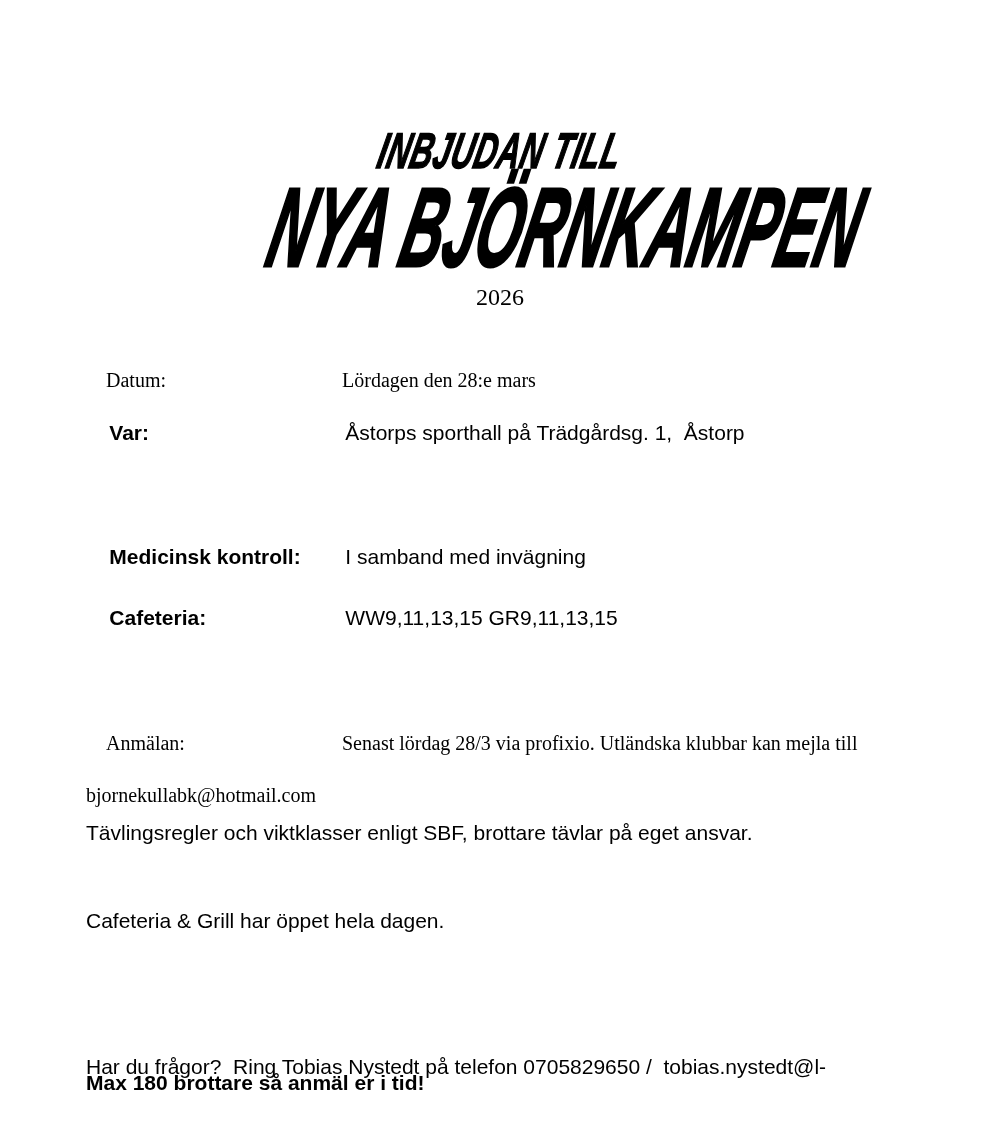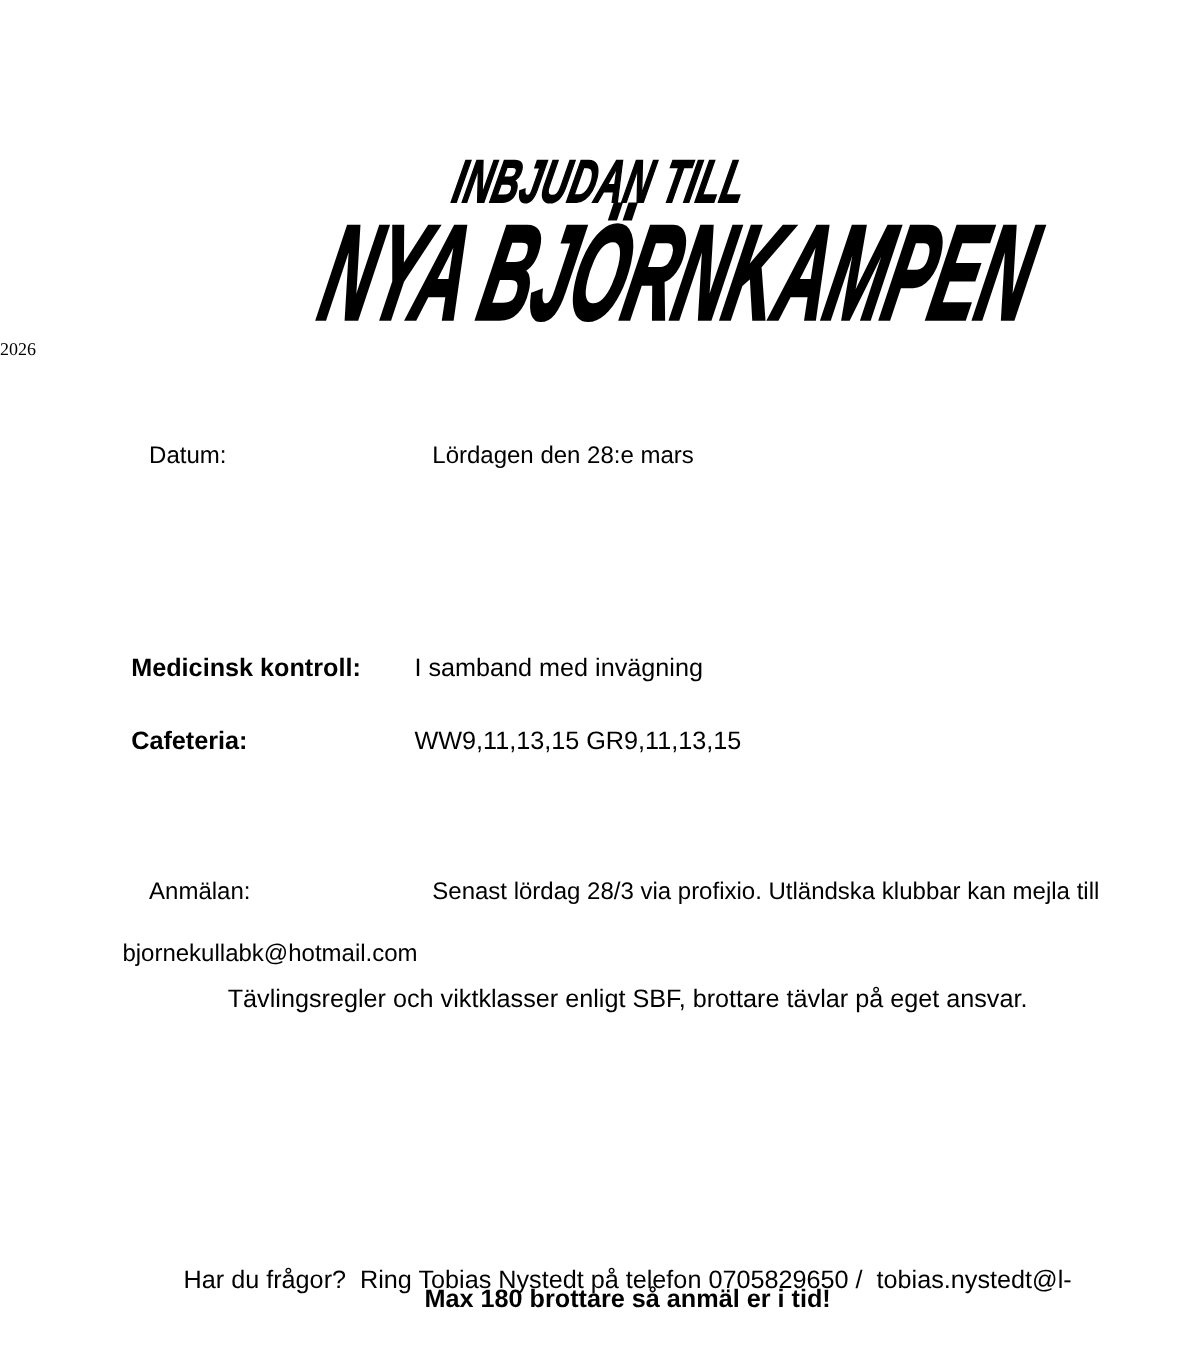--- a/index.html
+++ b/index.html
@@ -54,23 +54,23 @@
     white-space: nowrap;
     transform: skewX(-13deg) scaleX(0.52);
     transform-origin: center;
     -webkit-text-stroke: 3px #000000;
   }
   .year {
     position: absolute;
     top: 284px;
     left: 0;
     width: 100%;
-    text-align: left;
+    text-align: center;
     font-family: "Liberation Serif", serif;
-    font-size: 15px;
+    font-size: 24px;
   }
 
   
   .detail-row {
     position: absolute;
     left: 86px;
     width: 870px;
     white-space: pre-wrap;
   }
   .detail-row .lbl {
@@ -80,42 +80,40 @@
   }
   .detail-row.sans {
     font-family: "Liberation Sans", sans-serif;
     font-size: 21px;
     line-height: 24px;
   }
   .detail-row.sans .lbl {
     font-weight: 700;
   }
   .detail-row.serif {
-    font-family: Liberation Sans, sans-serif;
+    font-family: Liberation Serif, serif;
     font-size: 20px;
     line-height: 26px;
-    margin-left: 16px;
   }
   .detail-row .val {
     white-space: pre-wrap;
   }
   .detail-row .overflow-line {
     white-space: pre-wrap;
   }
 
   
   .para {
     position: absolute;
     left: 86px;
     width: 874px;
     font-family: "Liberation Sans", sans-serif;
     font-size: 21px;
     line-height: 40px;
     white-space: pre-wrap;
-    text-align: center;
   }
   .para.bold {
     font-weight: 700;
   }
   .para .pline {
     display: block;
   }
 </style>
 </head>
 <body>
@@ -129,38 +127,42 @@
   <div class="title-large">
     <span class="brush">NYA BJÖRNKAMPEN</span>
   </div>
 
   <div class="year">2026</div>
 
   <div class="detail-row serif" style="top:341px">
     <span class="lbl">Datum:</span><span class="val">Lördagen den 28:e mars</span>
   </div>
 
+  <div class="detail-row sans" style="top:397px">
+    <span class="lbl">Var:</span><span class="val">Åstorps sporthall på Trädgårdsg. 1,  Åstorp</span>
+  </div>
 
 
   <div class="detail-row sans" style="top:521px">
     <span class="lbl">Medicinsk kontroll:</span><span class="val">I samband med invägning</span>
   </div>
 
   <div class="detail-row sans" style="top:582px">
     <span class="lbl">Cafeteria:</span><span class="val">WW9,11,13,15 GR9,11,13,15</span>
   </div>
 
 
   <div class="detail-row serif" style="top:704px">
     <span class="lbl">Anmälan:</span><span class="val">Senast lördag 28/3 via profixio. Utländska klubbar kan mejla till</span>
     <div class="overflow-line">bjornekullabk@hotmail.com</div>
   </div>
 
   <div class="para" style="top:813px">Tävlingsregler och viktklasser enligt SBF, brottare tävlar på eget ansvar.</div>
 
+  <div class="para" style="top:901px">Cafeteria &amp; Grill har öppet hela dagen.</div>
 
   <div class="para" style="top:967px">
     <span class="pline">Har du frågor?  Ring Tobias Nystedt på telefon 0705829650 /  tobias.nystedt@l-</span>
     
   </div>
 
   <div class="para bold" style="top:1063px">Max 180 brottare så anmäl er i tid!</div>
 
 </div>
 

